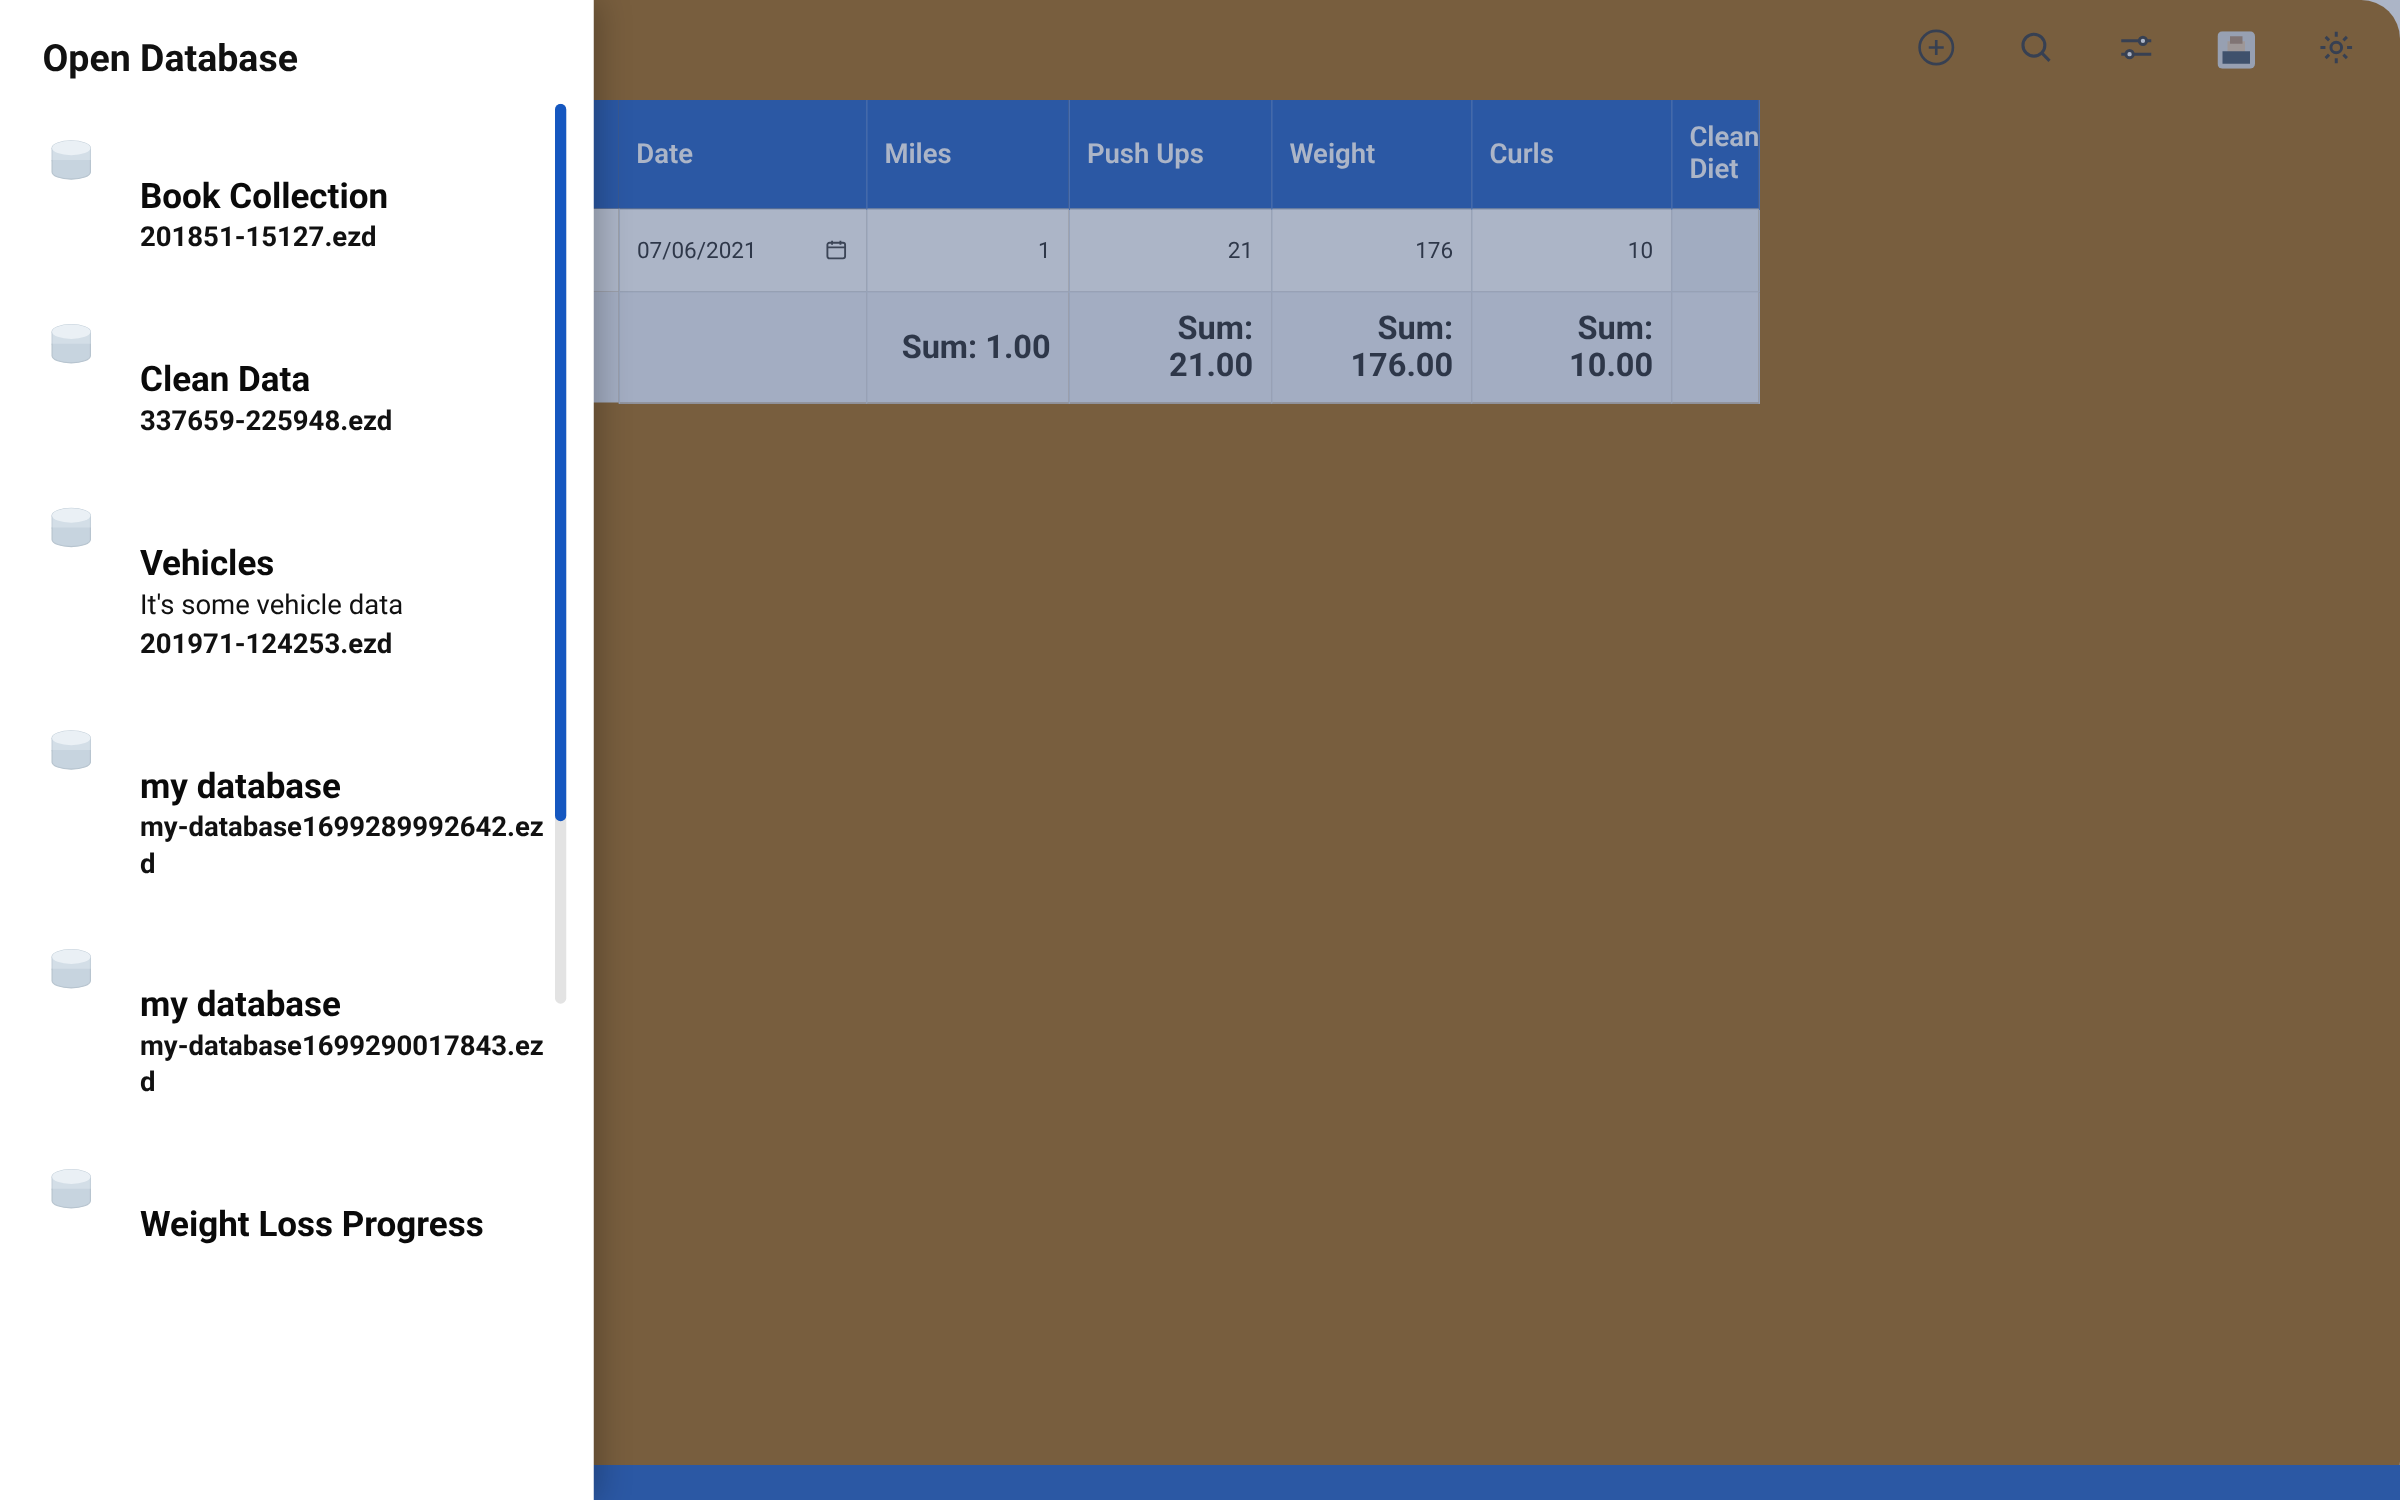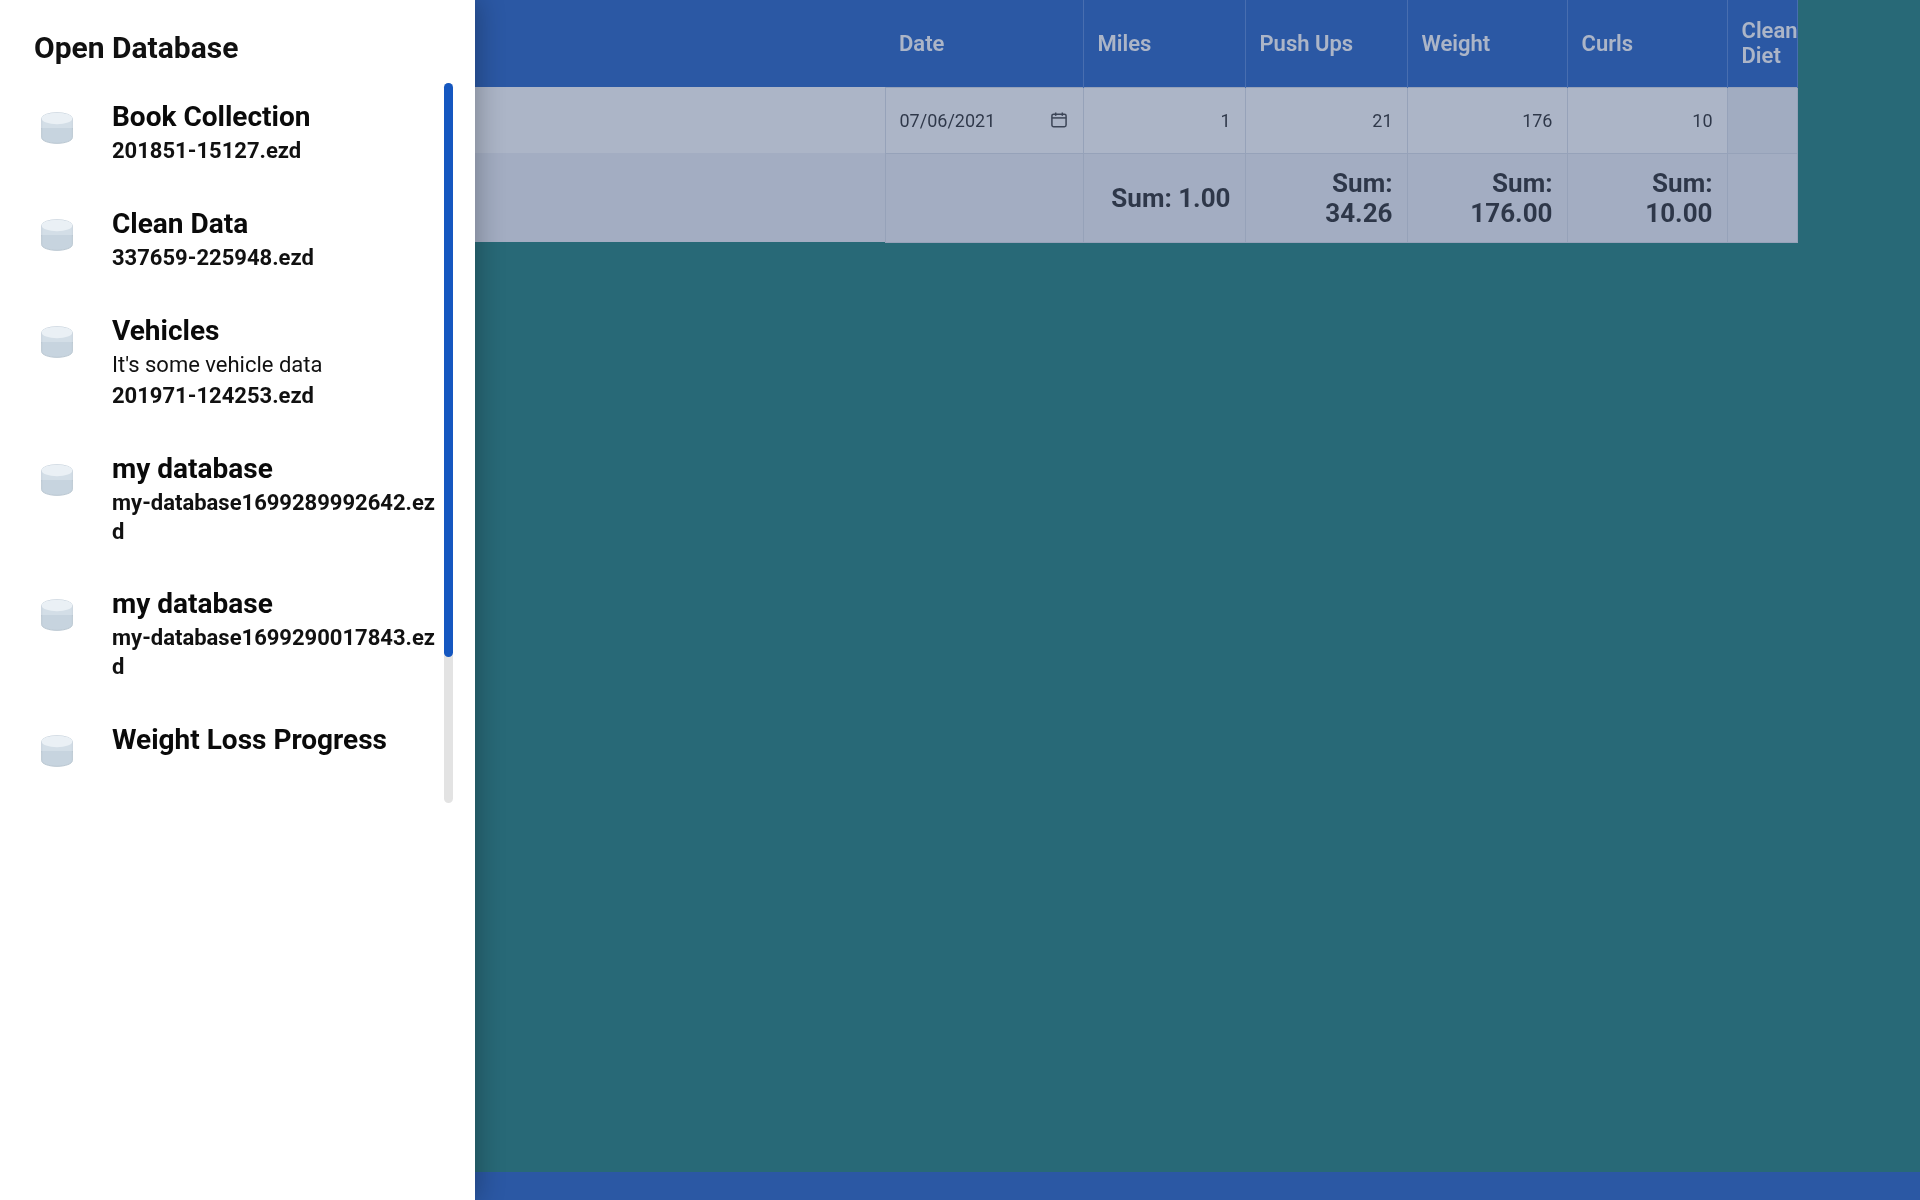--- a/index.html
+++ b/index.html
@@ -1,22 +1,22 @@
 <!DOCTYPE html>
 <html><head>
 <meta charset="utf-8">
 <style>
   * { box-sizing: border-box; margin: 0; padding: 0; }
   html, body { width: 1390px; height: 868px; font-family: -apple-system, BlinkMacSystemFont, "Segoe UI", Roboto, Arial, sans-serif; overflow: hidden; background:#fff; }
 
   
   .bg {
     position: absolute; inset: 0;
-    background: #0f766e;
-    display: flex; 
+    background: #a16207;
+    display: flex; flex-direction: column; border-radius: 31px;
   }
   .topbar {
     height: 80px;
     display: flex; align-items: center; justify-content: flex-end;
     gap: 42px; padding-right: 32px;
   }
   .topbar .icon-btn {
     width: 38px; height: 38px; display:flex; align-items:center; justify-content:center;
     color: #2b2b2b;
     cursor: pointer;
@@ -112,21 +112,21 @@
     padding: 18px 0 24px 0;
     align-items:flex-start;
     cursor:pointer;
   }
   .db-icon {
     width: 50px; flex: 0 0 50px; margin-top:4px;
   }
   .db-text { flex:1; min-width:0; }
   .db-name {
     font-size: 28px; font-weight: 700; color:#0a0a0a;
-    line-height:1.15; margin-bottom:4px;
+    line-height:1.15; margin-bottom:4px;margin-top:40px;
   }
   .db-desc {
     font-size: 22px; font-weight:400; color:#111;
     line-height:1.25; margin-bottom:4px;
   }
   .db-file {
     font-size: 22px; font-weight: 700; color:#111;
     line-height:1.3;
     word-break: break-all;
   }
@@ -227,21 +227,21 @@
           <td class="num">1</td>
           <td class="num">21</td>
           <td class="num">176</td>
           <td class="num">10</td>
           <td style="background:#eceff4;"></td>
         </tr>
         <tr class="sum">
           <td></td>
           <td class="first-sum"></td>
           <td>Sum: 1.00</td>
-          <td>Sum: 34.26</td>
+          <td>Sum: 21.00</td>
           <td>Sum: 176.00</td>
           <td>Sum: 10.00</td>
           <td></td>
         </tr>
       </tbody>
     </table>
     <div class="bottom-bar"></div>
   </div>
 </div>
 

